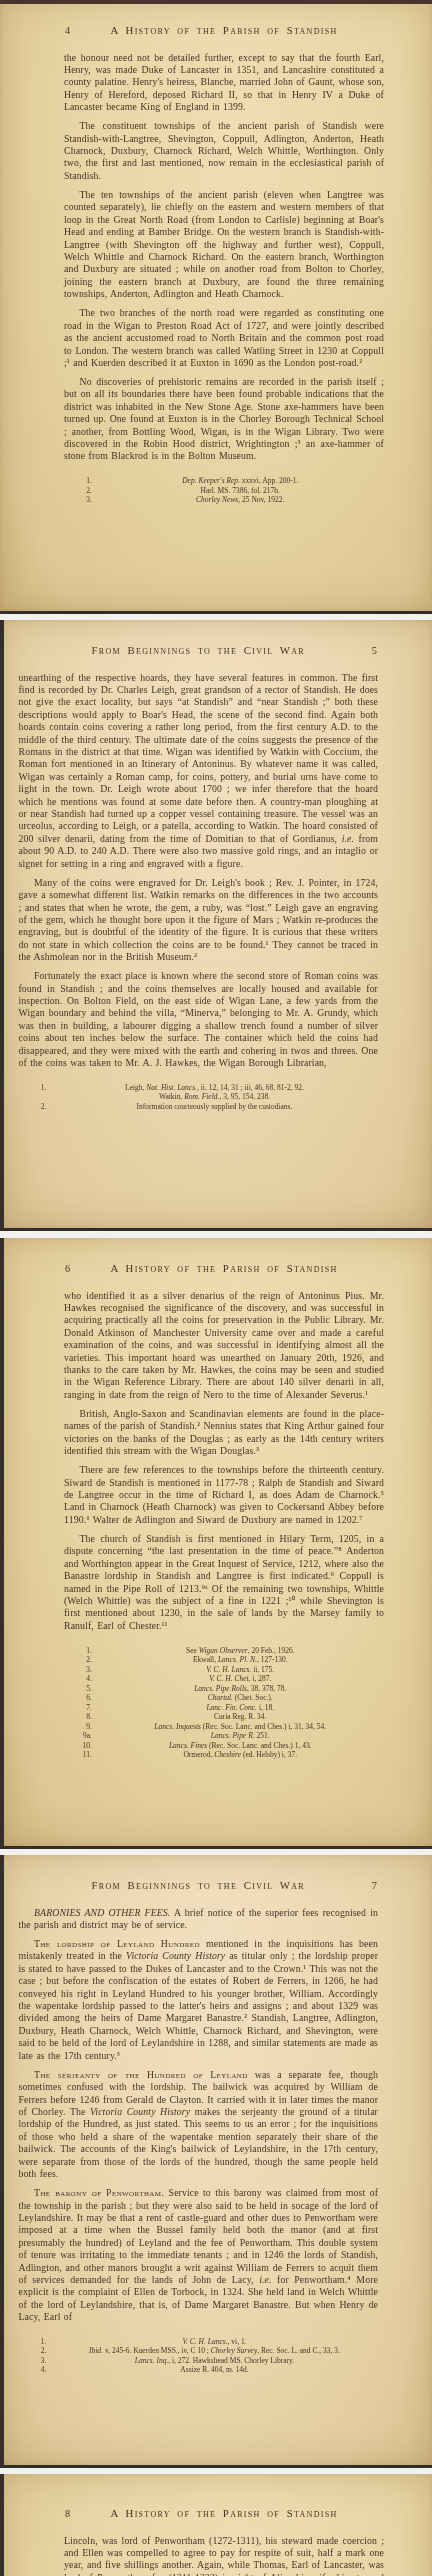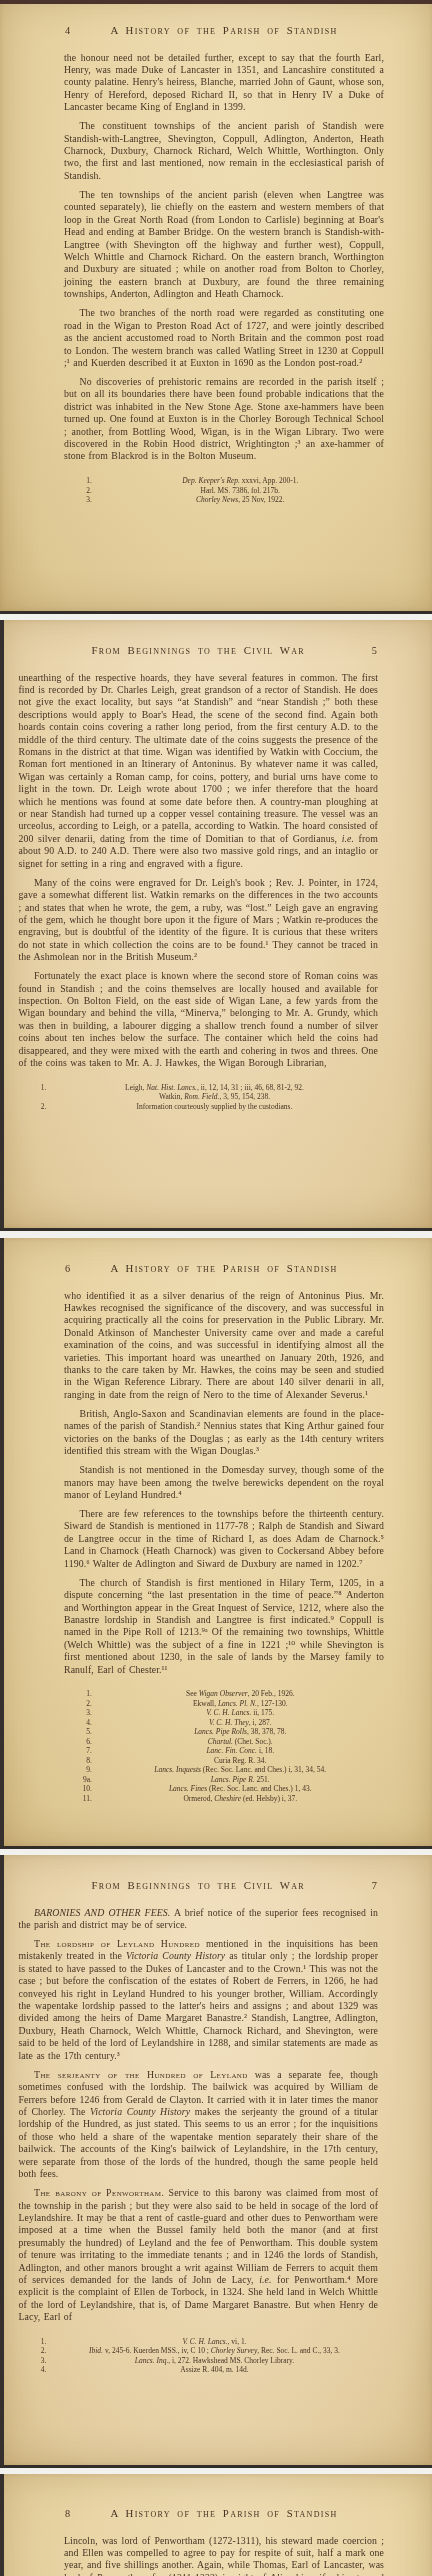--- a/index.html
+++ b/index.html
@@ -13,21 +13,21 @@
   .page.verso::before, .page.p6::before, .page.p8::before{
     content:"";position:absolute;left:0;top:0;bottom:0;width:3.6px;background:#35302d;}
   .edge-top{position:absolute;top:0;left:0;right:0;height:3.6px;background:#49332c;}
   .recto .content{margin:0 49px 0 64px;position:relative;}
   .verso .content{margin:0 55px 0 18.5px;position:relative;}
   .pg-header{position:relative;text-align:center;margin:0 0 15.5px 0;padding-top:24px;}
   .pg-title{font-variant-caps:small-caps;font-size:10.8px;letter-spacing:1.3px;word-spacing:2.6px;text-align:center;}
   .pg-num{position:absolute;bottom:0;font-size:10.3px;}
   .num-left{left:1px;} .num-right{right:1px;}
   .para{font-size:9.8px;line-height:12.4px;text-align:justify;text-indent:15.5px;
-        margin:0 0 6.7px 0;word-spacing:0.8px;letter-spacing:0.1px;}
+        margin:0 0 6.7px 0;word-spacing:0.8px;letter-spacing:0.1px;font-family:Liberation Serif, serif;}
   .para.noindent{text-indent:0;}
   .sc{font-variant-caps:small-caps;letter-spacing:0.4px;}
   .footnotes{margin-top:13.4px;padding-left:12.4px;}
   .fn-row{display:flex;font-size:7.5px;line-height:9.5px;}
   .fn-num{width:15.5px;text-align:right;margin-right:4.6px;flex:none;}
   .fn-text{flex:1;text-align:center;}
 </style>
 </head>
 <body>
 
@@ -97,41 +97,40 @@
 <div class="page recto p6" style="top:1238px;height:608px;">
   <div class="content">
     <div class="pg-header">
       <span class="pg-num num-left">6</span>
       <span class="pg-title">A History of the Parish of Standish</span>
     </div>
     <div class="body">
 
     <p class="para noindent">who identified it as a silver denarius of the reign of  Antoninus Pius. Mr. Hawkes recognised the significance of the discovery, and  was successful in acquiring practically all the coins for preservation in the Public Library.   Mr. Donald Atkinson of Manchester University came over and made a careful examination of the coins, and was successful in identifying almost all the varieties.   This important hoard was unearthed on January 20th, 1926, and thanks to the care taken by Mr. Hawkes, the coins may be seen and studied in the Wigan Reference Library.   There are about 140 silver denarii in all, ranging in date from the reign of Nero to the time of Alexander Severus.¹</p>
         <p class="para">British,  Anglo-Saxon  and  Scandinavian  elements  are  found in the place-names of the parish of Standish.²   Nennius states that King Arthur gained four victories on the banks of the Douglas ;   as early as the 14th century writers identified this stream with the  Wigan Douglas.³</p>
-        <p class="para">Standish is not mentioned in the Domesday survey, though some of the manors may have been among the twelve berewicks dependent on the royal manor of Leyland Hundred.⁴</p>
         <p class="para">There are few references to the townships before the thirteenth century.   Siward de Standish is mentioned in 1177-78 ;   Ralph de Standish and Siward de Langtree occur in the time of Richard I, as does Adam de Charnock.⁵   Land in Charnock (Heath Charnock) was given to Cockersand Abbey before 1190.⁶   Walter de Adlington and Siward de Duxbury are named in 1202.⁷</p>
         <p class="para">The church of Standish is first mentioned in Hilary Term, 1205, in a dispute concerning “the last presentation in the time of peace.”⁸ Anderton and Worthington appear in the Great Inquest of Service, 1212, where also the Banastre lordship in Standish and Langtree is first indicated.⁹   Coppull is named in the Pipe Roll of 1213.⁹ᵃ   Of the remaining two townships, Whittle (Welch Whittle) was the subject of a fine in 1221 ;¹⁰  while Shevington is first mentioned about 1230, in the sale of lands by the Marsey family to Ranulf, Earl of Chester.¹¹</p>
       </div>
     <div class="footnotes">
 
     <div class="fn-row">
           <span class="fn-num">1.</span>
           <span class="fn-text">See <i>Wigan Observer</i>, 20 Feb., 1926.</span>
         </div>
         <div class="fn-row">
           <span class="fn-num">2.</span>
           <span class="fn-text">Ekwall, <i>Lancs. Pl. N.</i>, 127-130.</span>
         </div>
         <div class="fn-row">
           <span class="fn-num">3.</span>
           <span class="fn-text"><i>V. C. H. Lancs.</i> ii, 175.</span>
         </div>
         <div class="fn-row">
           <span class="fn-num">4.</span>
-          <span class="fn-text"><i>V. C. H. They</i>, i, 287.</span>
+          <span class="fn-text"><i>V. C. H. Chet</i>, i, 287.</span>
         </div>
         <div class="fn-row">
           <span class="fn-num">5.</span>
           <span class="fn-text"><i>Lancs. Pipe Rolls</i>, 38, 378, 78.</span>
         </div>
         <div class="fn-row">
           <span class="fn-num">6.</span>
           <span class="fn-text"><i>Chartul.</i> (Chet. Soc.).</span>
         </div>
         <div class="fn-row">

